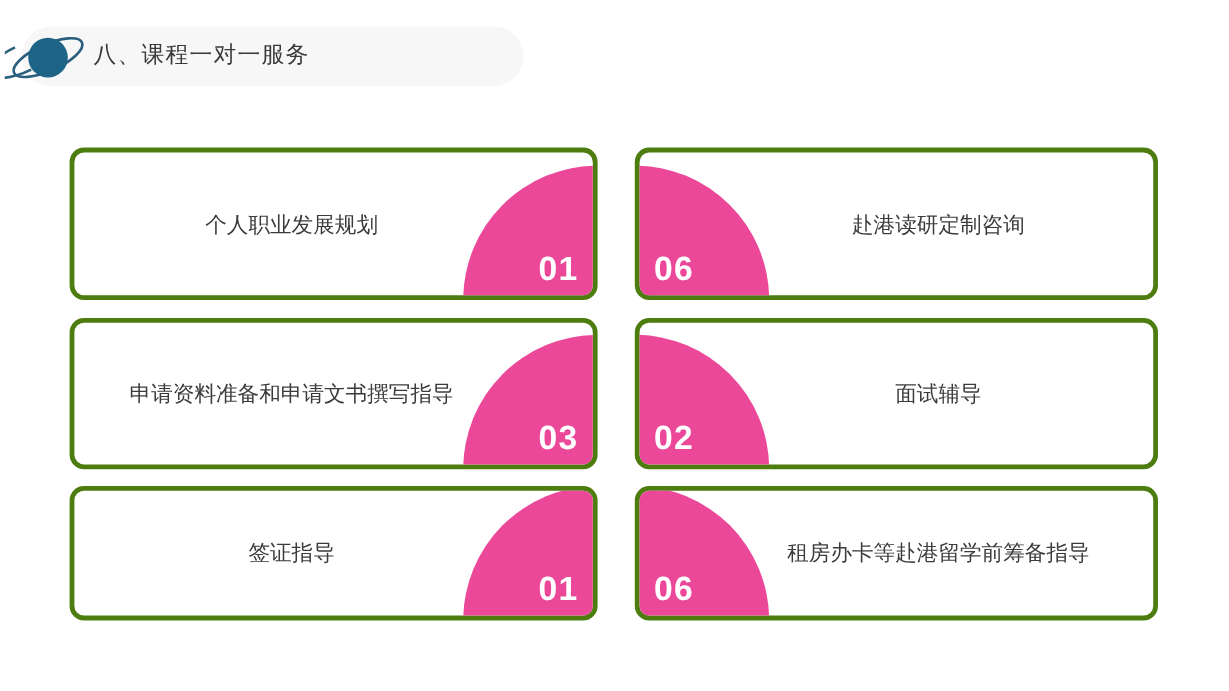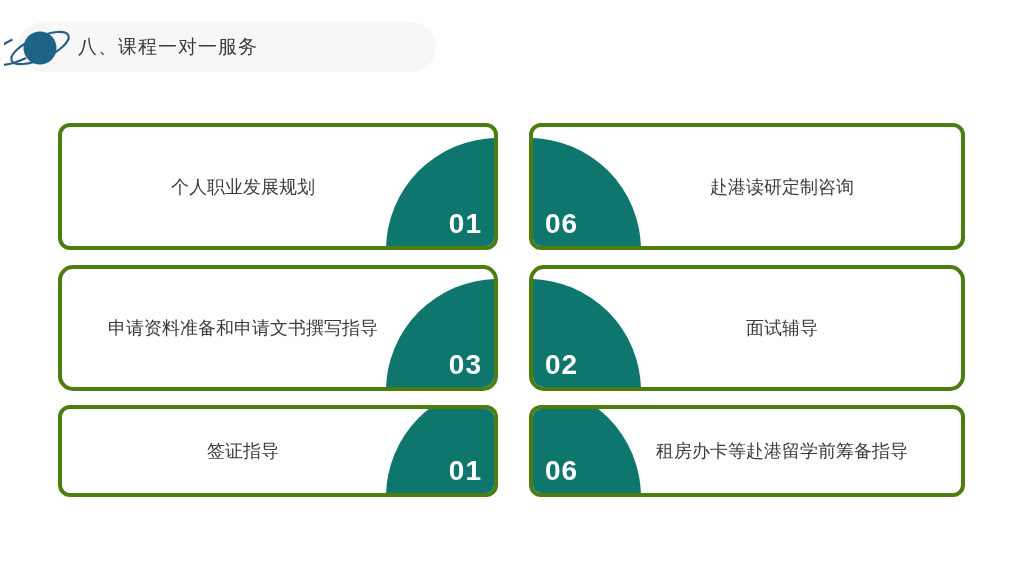--- a/index.html
+++ b/index.html
@@ -78,21 +78,21 @@
     font-size: 18px;
     color: #3b3b3b;
     white-space: nowrap;
     z-index: 2;
   }
   
   .badge {
     position: absolute;
     width: 112px;
     height: 112px;
-    background: #0f766e;
+    background: #ec4899;
     z-index: 1;
   }
   .badge-right {
     right: -4px;
     bottom: -4px;
     border-top-left-radius: 112px;
     border-bottom-right-radius: 10px;
   }
   .badge-left {
     left: -4px;
@@ -109,22 +109,22 @@
     letter-spacing: 1px;
   }
   .badge-right .badge-num { right: 16px; }
   .badge-left  .badge-num { left: 16px; }
 
   
   .col-left  { left: 58px;  width: 440px; }
   .col-right { left: 529px; width: 436px; }
   
   .row-1 { top: 123px; height: 127px; }
-  .row-2 { top: 265px; height: 126px; border-radius: 15px; }
-  .row-3 { top: 405px; height: 92px; }
+  .row-2 { top: 265px; height: 126px; }
+  .row-3 { top: 405px; height: 112px; }
 
   
   .col-left  .card-label { padding-right: 70px; }
   .col-right .card-label { padding-left: 70px; }
 </style>
 </head>
 <body>
 
 <div class="title-bar">
   <div class="title-bg"></div>

